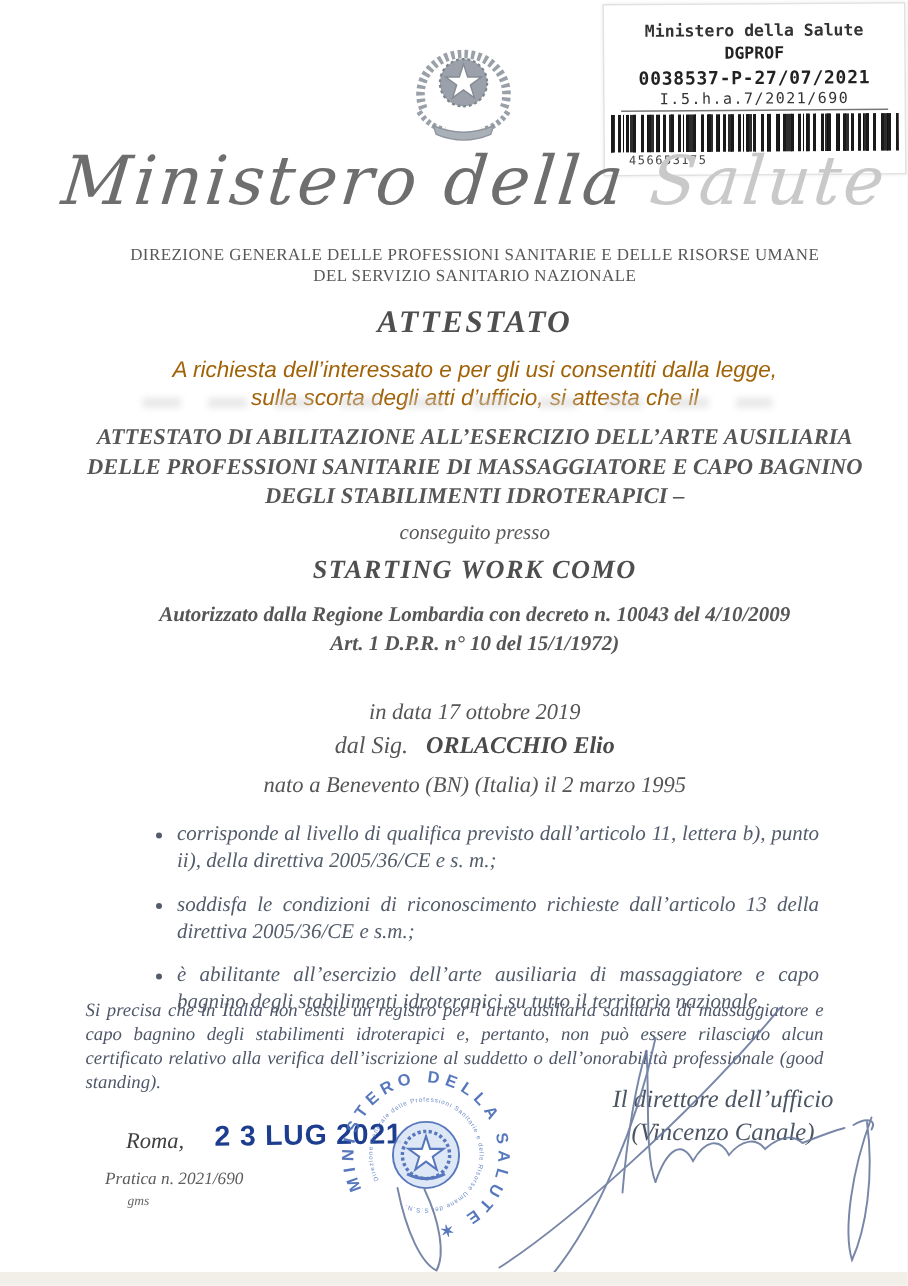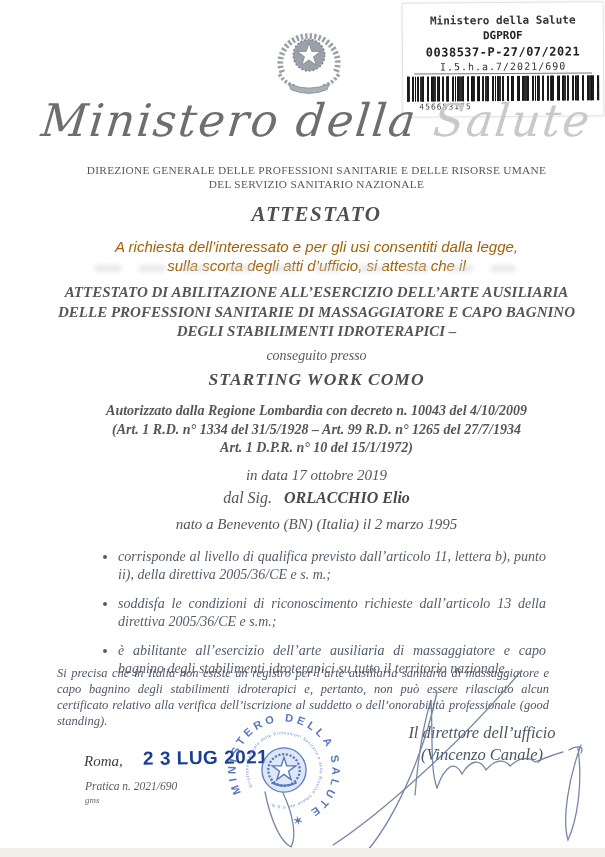--- a/index.html
+++ b/index.html
@@ -46,21 +46,21 @@
   .bullets{position:absolute;left:100px;width:428px;top:548px;margin:0;padding-left:18px;
       font-style:italic;font-size:14px;line-height:18px;color:#545c6b;text-align:justify;}
   .bullets li{margin-bottom:11px;}
   .disclaimer{position:absolute;left:57px;width:492px;top:665px;font-style:italic;
       font-size:12.5px;line-height:16px;color:#4e5668;text-align:justify;}
   .director{position:absolute;left:368px;width:228px;top:722px;text-align:center;
       font-style:italic;font-size:16.5px;line-height:22px;color:#4b5563;}
   .city{position:absolute;left:84px;top:753px;font-style:italic;font-size:15px;color:#3f3f3f;}
   .date-stamp{position:absolute;left:143px;top:747px;font-family:"Liberation Sans",sans-serif;
       font-weight:700;font-size:19px;letter-spacing:.5px;color:#1d3e8f;transform:rotate(-.8deg);}
-  .pratica{position:absolute;left:85px;top:780px;font-style:italic;font-size:11.5px;color:#5c5c5c;}
+  .pratica{position:absolute;left:70px;top:780px;font-style:italic;font-size:11.5px;color:#5c5c5c;}
   .gms{position:absolute;left:85px;top:795px;font-style:italic;font-size:9px;color:#666;}
   .round-stamp{position:absolute;left:221px;top:707px;opacity:.92;}
   .signature{position:absolute;left:225px;top:650px;pointer-events:none;}
   .scan-edge{position:absolute;left:0;bottom:0;width:100%;height:9px;background:#f1efe8;}
 </style>
 </head>
 <body>
 
 <div class="page">
 
@@ -104,21 +104,20 @@
     <div>ATTESTATO DI ABILITAZIONE ALL’ESERCIZIO DELL’ARTE AUSILIARIA</div>
     <div>DELLE PROFESSIONI SANITARIE DI MASSAGGIATORE E CAPO BAGNINO</div>
     <div>DEGLI STABILIMENTI IDROTERAPICI –</div>
   </div>
 
   <div class="blk school">STARTING WORK COMO</div>
   <div class="blk conseguito">conseguito presso</div>
 
   <div class="blk auth">
     <div>Autorizzato dalla Regione Lombardia con decreto n. 10043 del 4/10/2009</div>
-    <div>(Art. 1 R.D. n° 1334 del 31/5/1928 – Art. 99 R.D. n° 1265 del 27/7/1934</div>
     <div>Art. 1 D.P.R. n° 10 del 15/1/1972)</div>
   </div>
 
   <div class="blk indata">in data 17 ottobre 2019</div>
 
   <div class="blk holder"><span>dal Sig.</span><span class="name">ORLACCHIO Elio</span></div>
 
   <div class="blk nato">nato a Benevento (BN) (Italia) il 2 marzo 1995</div>
 
   <ul class="bullets">

